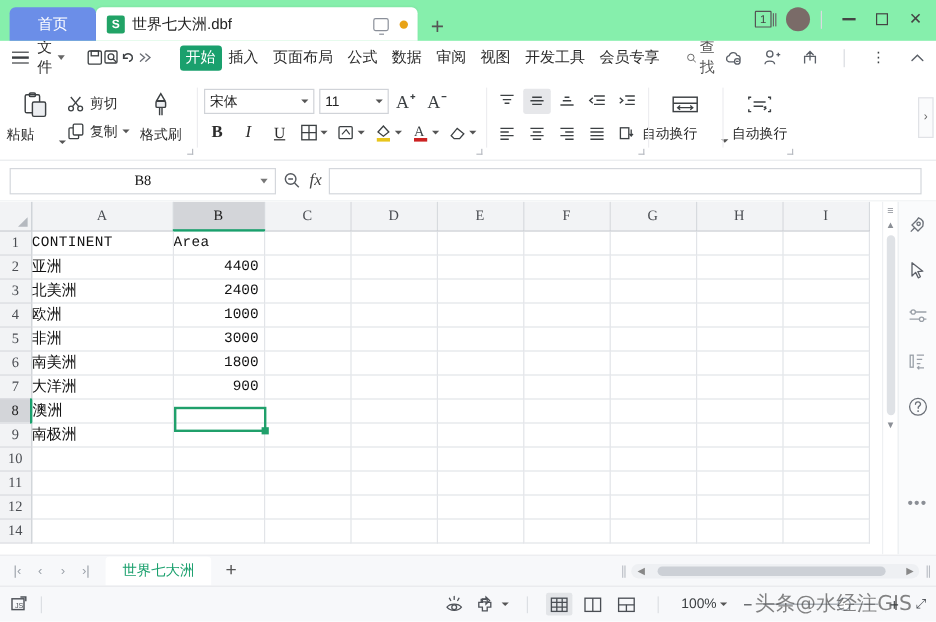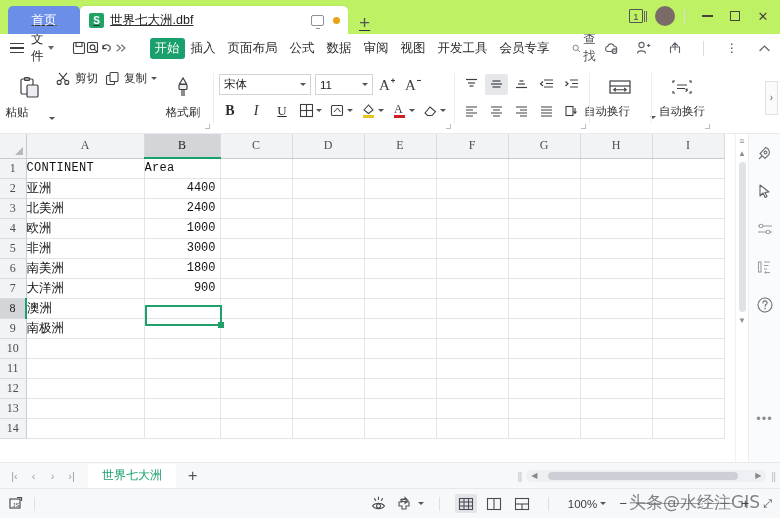--- a/index.html
+++ b/index.html
@@ -7,21 +7,21 @@
   body {
     font-family: "Liberation Sans", "DejaVu Sans", sans-serif;
     font-size: 12px;
     color:#333;
     background:#f7f8fa;
     -webkit-font-smoothing: antialiased;
   }
   .app { width:780px; height:518px; position:relative; display:flex; flex-direction:column; background:#fff; }
 
   
-  .titlebar { height:34px; background:#bef264; display:flex; align-items:flex-end; position:relative; flex:0 0 34px;text-decoration:underline; }
+  .titlebar { height:34px; background:#86efac; display:flex; align-items:flex-end; position:relative; flex:0 0 34px; }
   .tabs-strip { display:flex; align-items:flex-end; height:34px; }
   .home-tab {
     width:72px; height:28px; background:#6b8ee8; color:#fff;
     display:flex; align-items:center; justify-content:center;
     border-radius:5px 5px 0 0; font-size:12.5px; margin-left:8px;
   }
   .doc-tab {
     height:28px; background:#fff; border-radius:5px 5px 0 0;
     display:flex; align-items:center; padding:0 8px 0 9px; min-width:268px;
     box-shadow:0 -1px 2px rgba(0,0,0,.04);
@@ -65,21 +65,21 @@
   .rtab.active { background:#1aa06d; color:#fff; border-radius:3px; padding:2px 5px; }
   .find { display:flex; align-items:center; gap:3px; margin-left:16px; color:#555; font-size:12.5px; }
   .menu-right { margin-left:auto; display:flex; align-items:center; gap:10px; padding-right:8px; }
 
   
   .toolbar { height:72px; background:#fff; border-bottom:1px solid #e8eaed; display:flex; align-items:center; flex:0 0 72px; position:relative; }
   .tgroup { display:flex; align-items:center; height:66px; padding:0 7px; position:relative; }
   .tcorner { position:absolute; right:3px; bottom:2px; width:5px; height:5px; border-right:1px solid #b9bcc2; border-bottom:1px solid #b9bcc2; }
   .bigbtn { display:flex; flex-direction:column; align-items:center; justify-content:center; width:46px; height:60px; gap:3px; }
   .bigbtn .lbl { font-size:11.5px; color:#2c2c2c; display:flex; align-items:flex-end; gap:20px; white-space:nowrap; }
-  .smallcol { display:flex; justify-content:center; gap:1px; height:60px; }
+  .smallcol { display:flex; flex-direction:column; justify-content:center; gap:1px; height:60px; }
   .smallbtn { display:flex; align-items:center; gap:4px; font-size:11.5px; color:#2c2c2c; height:22px; padding:0 3px; white-space:nowrap; }
 
   .fontgrp { display:flex; flex-direction:column; justify-content:center; gap:5px; height:66px; padding:0 6px; position:relative; }
   .fontgrp:before { content:""; position:absolute; left:0; top:8px; bottom:8px; width:1px; background:#ededf0; }
   .frow { display:flex; align-items:center; gap:4px; }
   .fsel { border:1px solid #d0d3d8; height:21px; display:flex; align-items:center; padding:0 4px; background:#fff; font-size:11.5px; color:#222; }
   .fsel .v { flex:1; }
   .fname { width:92px; }
   .fsize { width:58px; }
   .ibtn { width:22px; height:21px; display:flex; align-items:center; justify-content:center; font-size:13px; color:#2c2c2c; }
@@ -502,20 +502,37 @@
         </svg>
         <span class="lbl">自动换行</span>
       </div>
       <span class="tcorner"></span>
     </div>
 
 
     <span class="overflow-arrow">›</span>
   </div>
 
+  <div class="formulabar">
+    <div class="namebox">
+      <span>B8</span>
+      <span class="nb-caret"></span>
+    </div>
+    <span class="fb-ic">
+      <svg width="15" height="15" viewBox="0 0 15 15">
+          <circle cx="6.2" cy="6.2" r="4.4" fill="none" stroke="#55595f" stroke-width="1.2"></circle>
+          <line x1="4.2" y1="6.2" x2="8.2" y2="6.2" stroke="#55595f" stroke-width="1.2"></line>
+          <line x1="9.5" y1="9.5" x2="13" y2="13" stroke="#55595f" stroke-width="1.2"></line>
+        </svg>
+    </span>
+    <span class="fx">fx</span>
+    <div class="finput">
+      <span></span>
+    </div>
+  </div>
 
   <div class="sheetwrap">
     <div class="grid">
       <table class="gt">
         <thead>
           <tr>
             <th class="corner">
                 <span class="tri"></span>
               </th>
             <th class="colh" style="width:118px">A</th>
@@ -668,32 +685,20 @@
               <td class="cell" style="width: 76px;"></td>
               <td class="cell" style="width: 72px;"></td>
               <td class="cell" style="width: 72px;"></td>
               <td class="cell" style="width: 72px;"></td>
               <td class="cell" style="width: 72px;"></td>
               <td class="cell" style="width: 72px;"></td>
               <td class="cell" style="width: 72px;"></td>
               <td class="cell" style="width: 72px;"></td>
             </tr>
             <tr>
-              <td class="rowh">13</td>
-              <td class="cell" style="width: 118px;"></td>
-              <td class="cell" style="width: 76px;"></td>
-              <td class="cell" style="width: 72px;"></td>
-              <td class="cell" style="width: 72px;"></td>
-              <td class="cell" style="width: 72px;"></td>
-              <td class="cell" style="width: 72px;"></td>
-              <td class="cell" style="width: 72px;"></td>
-              <td class="cell" style="width: 72px;"></td>
-              <td class="cell" style="width: 72px;"></td>
-            </tr>
-            <tr>
               <td class="rowh">14</td>
               <td class="cell" style="width: 118px;"></td>
               <td class="cell" style="width: 76px;"></td>
               <td class="cell" style="width: 72px;"></td>
               <td class="cell" style="width: 72px;"></td>
               <td class="cell" style="width: 72px;"></td>
               <td class="cell" style="width: 72px;"></td>
               <td class="cell" style="width: 72px;"></td>
               <td class="cell" style="width: 72px;"></td>
               <td class="cell" style="width: 72px;"></td>

